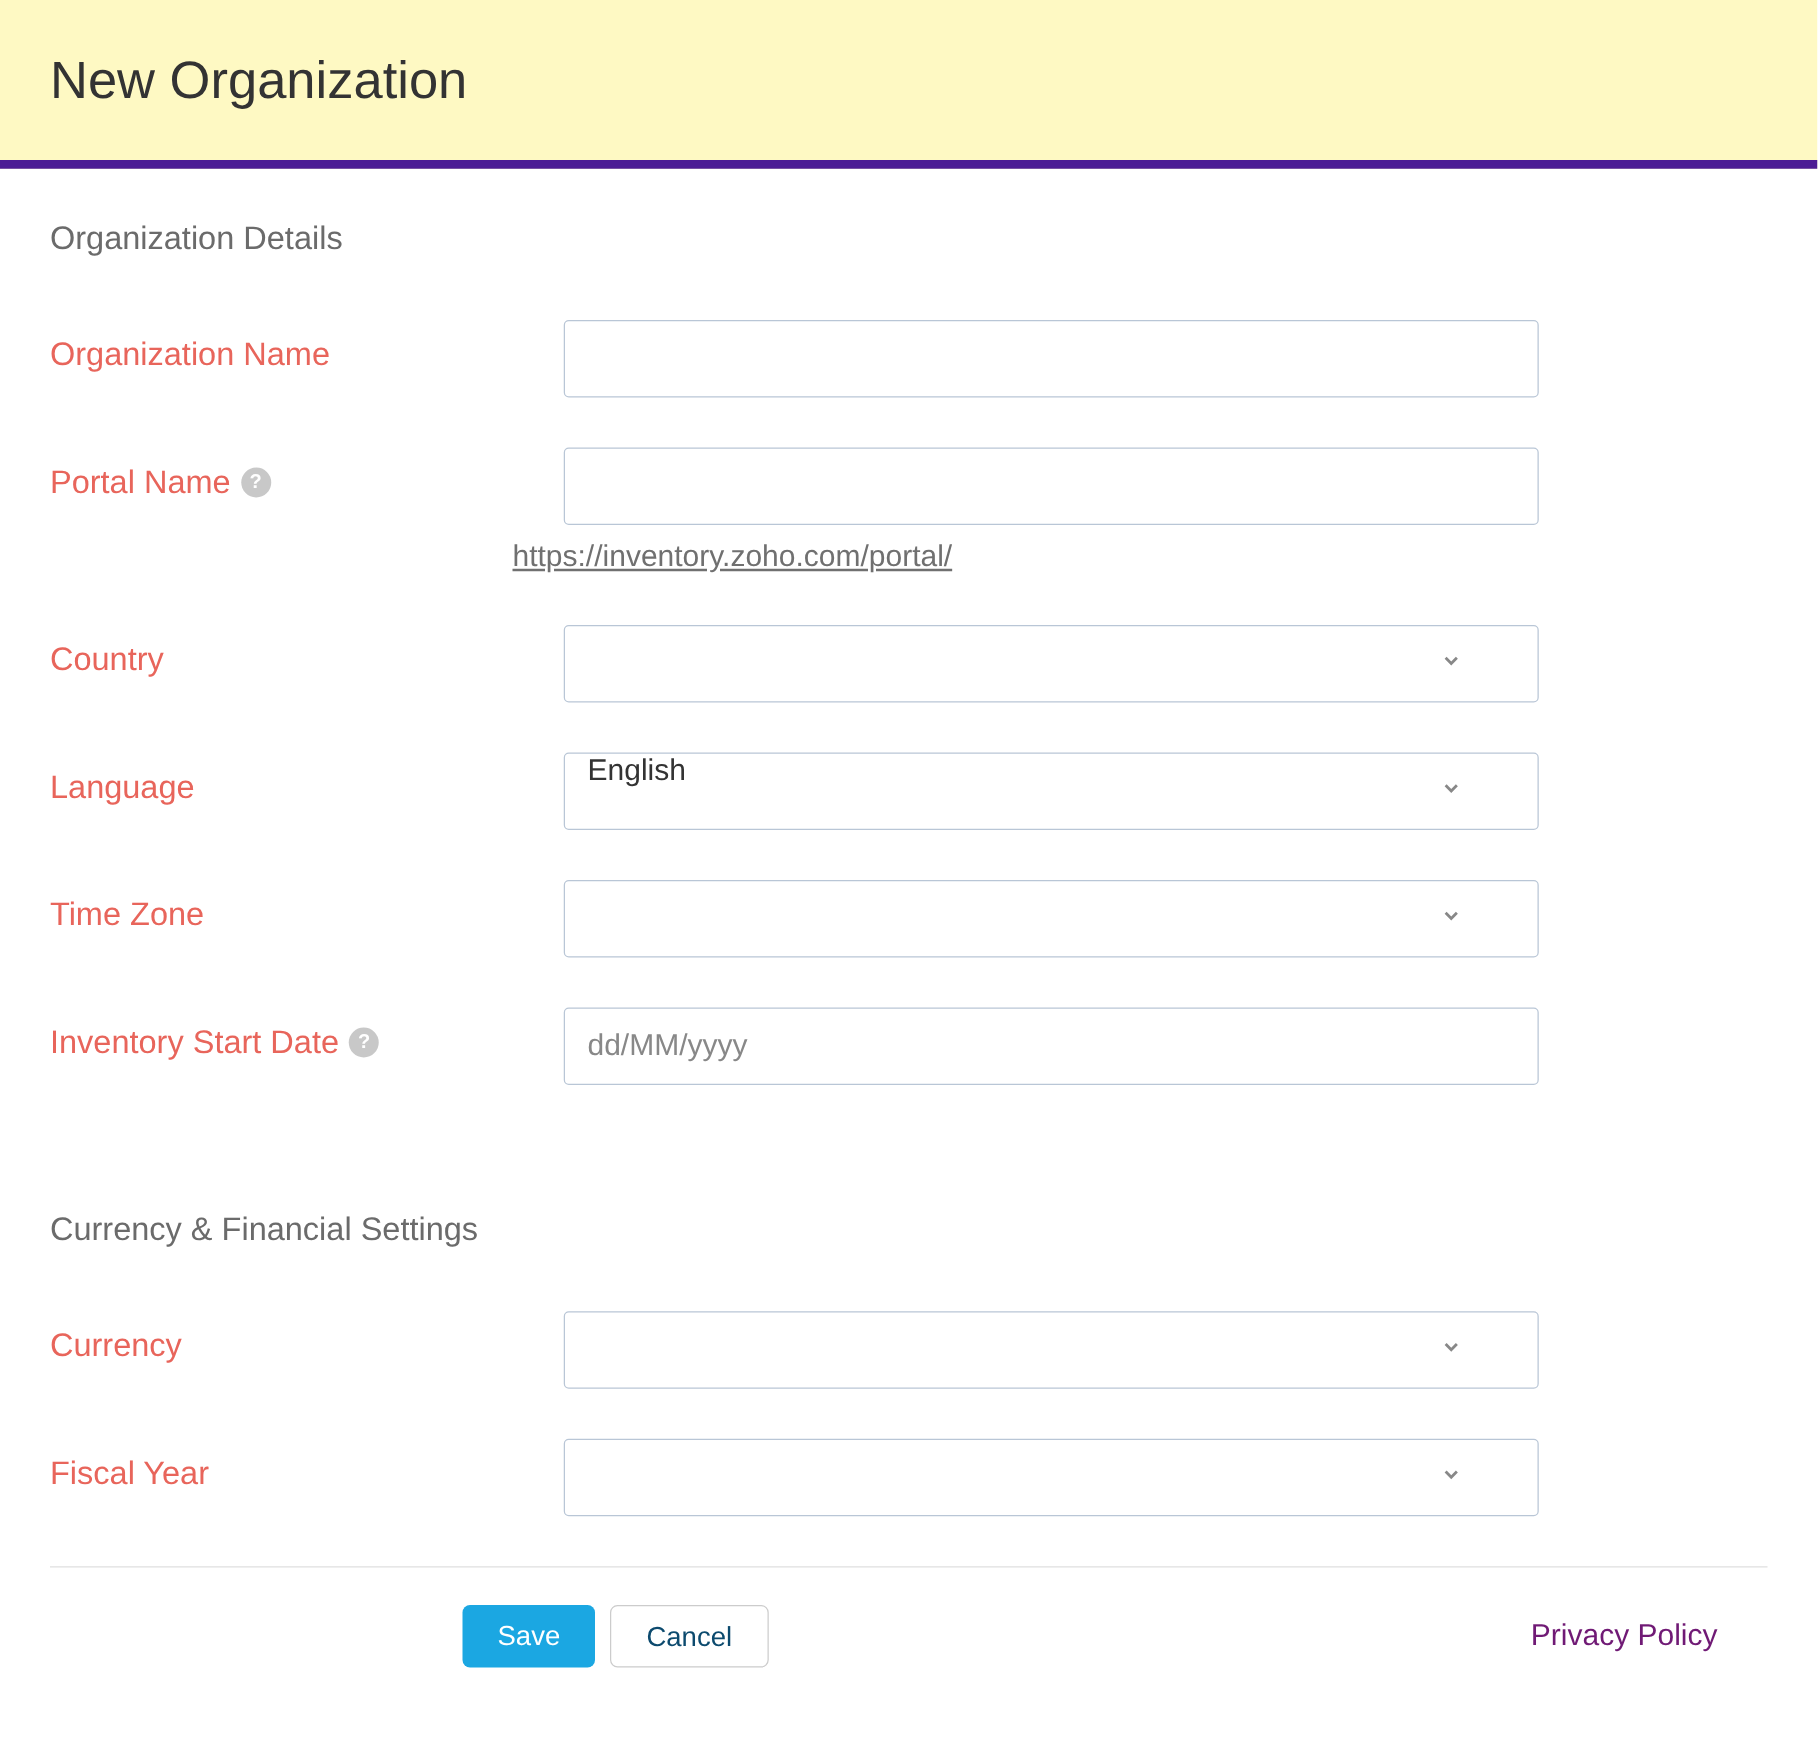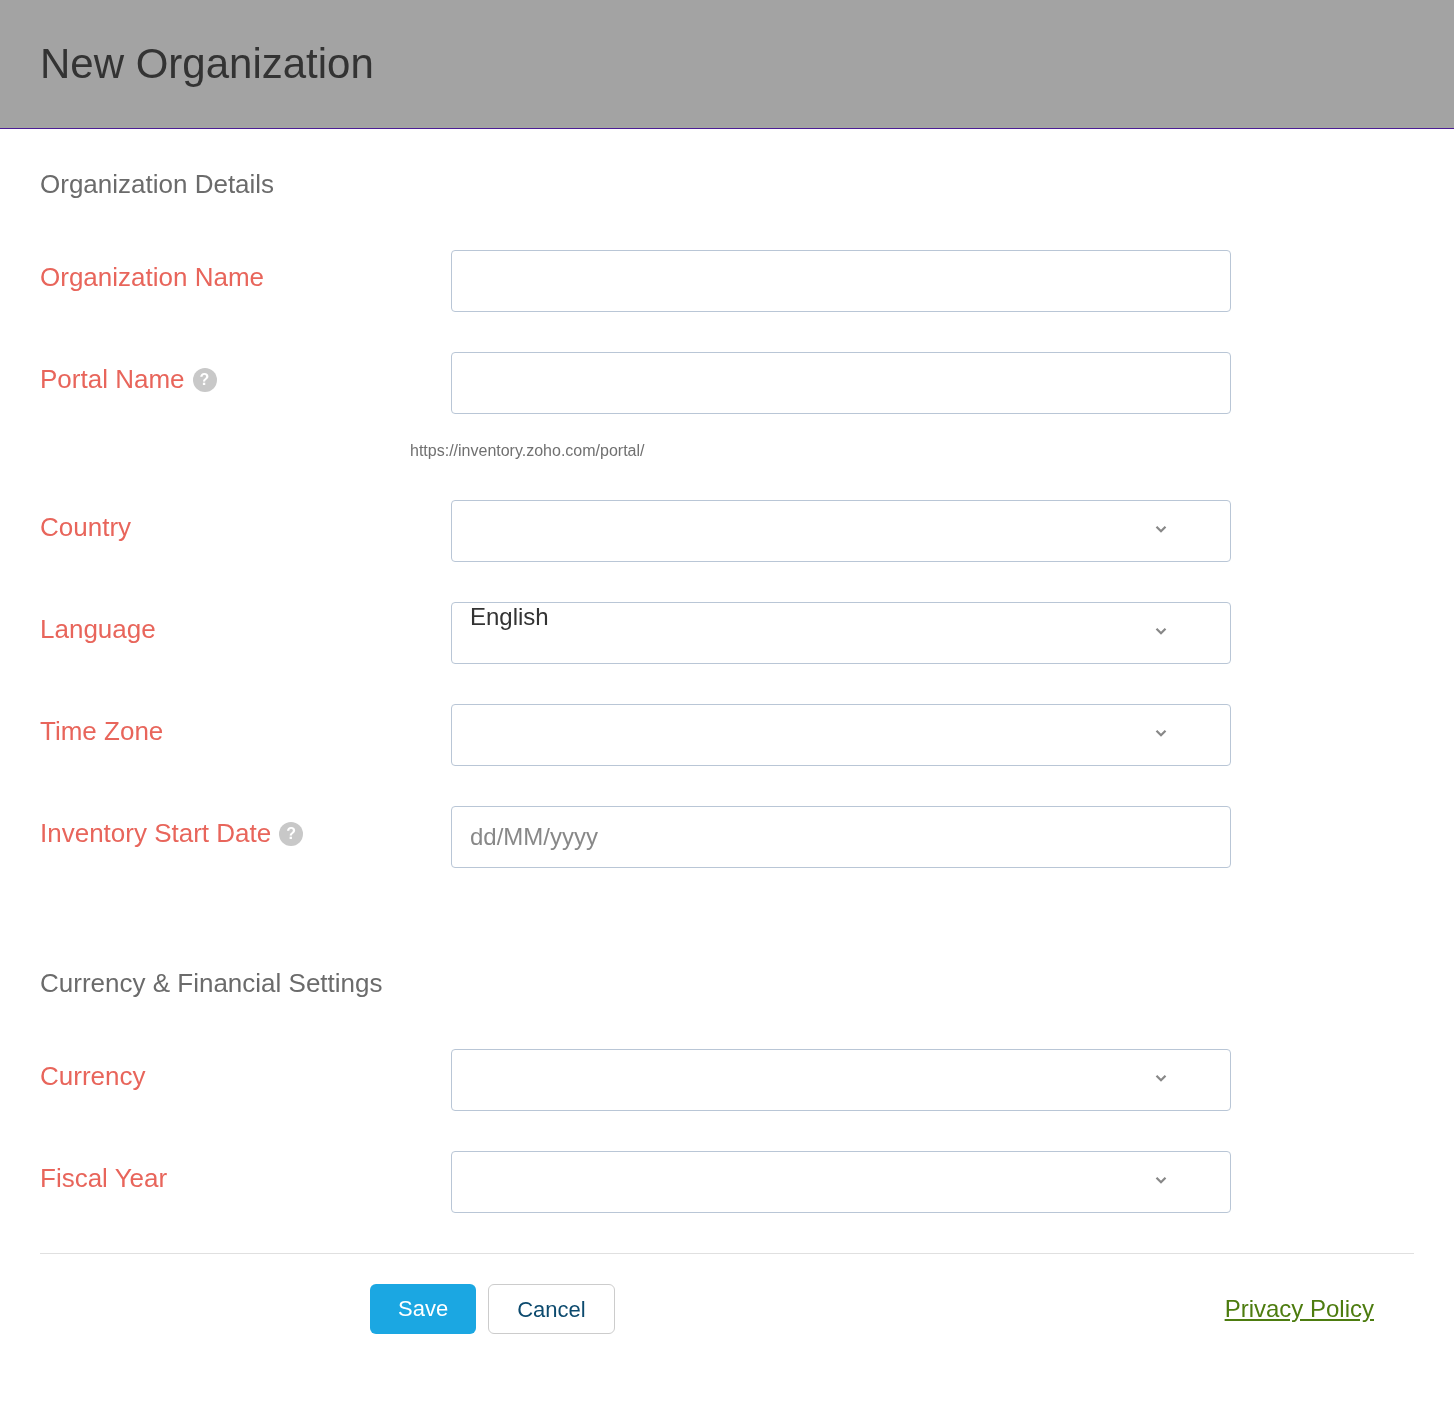--- a/index.html
+++ b/index.html
@@ -10,23 +10,23 @@
     body {
       font-family: -apple-system, BlinkMacSystemFont, "Segoe UI", Helvetica, Arial, sans-serif;
       background: #ffffff;
       color: #333333;
     }
     .page {
       width: 1454px;
       padding: 0;
     }
     .header {
-      background: #a3a3a3;
+      background: #fef9c3;
       padding: 40px 40px 40px 40px;
-      border-bottom: 1px solid #4c1d95;
+      border-bottom: 7px solid #4c1d95;
     }
     .header h1 {
       font-size: 42px;
       font-weight: 400;
       color: #333333;
     }
     .content {
       padding: 40px 40px 0 40px;
     }
     .section-title {
@@ -96,23 +96,24 @@
       top: 50%;
       transform: translateY(-50%);
       pointer-events: none;
       color: #888888;
     }
     .chevron svg {
       width: 18px;
       height: 18px;
     }
     .hint-text {
-      font-size: 16px;
+      font-size: 24px;
       color: #707070;
-      margin-top: 28px;
+      margin-top: 12px;
+      text-decoration: underline;
     }
     .hint-text strong {
       font-weight: 700;
       color: #505050;
     }
     .divider {
       border: none;
       border-top: 1px solid #e0e0e0;
       margin: 20px 0 30px 0;
     }
@@ -142,22 +143,21 @@
     .btn-secondary {
       background: #ffffff;
       color: #0c4a6e;
       border: 1px solid #cccccc;
     }
     .footer-right {
       margin-left: auto;
       margin-right: 40px;
     }
     .link {
-      color: #4d7c0f;
-      text-decoration: underline;
+      color: #701a75;
       font-size: 24px;
       cursor: pointer;
     }
     .section-gap {
       height: 60px;
     }
   </style>
 </head>
 <body>
 

